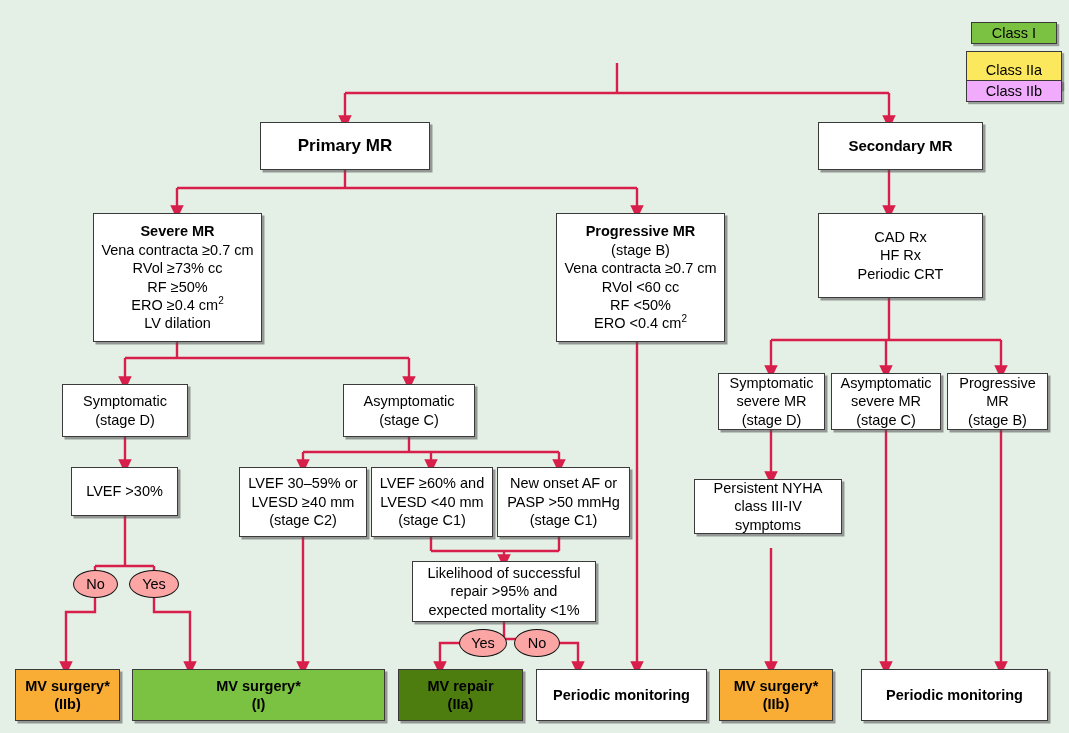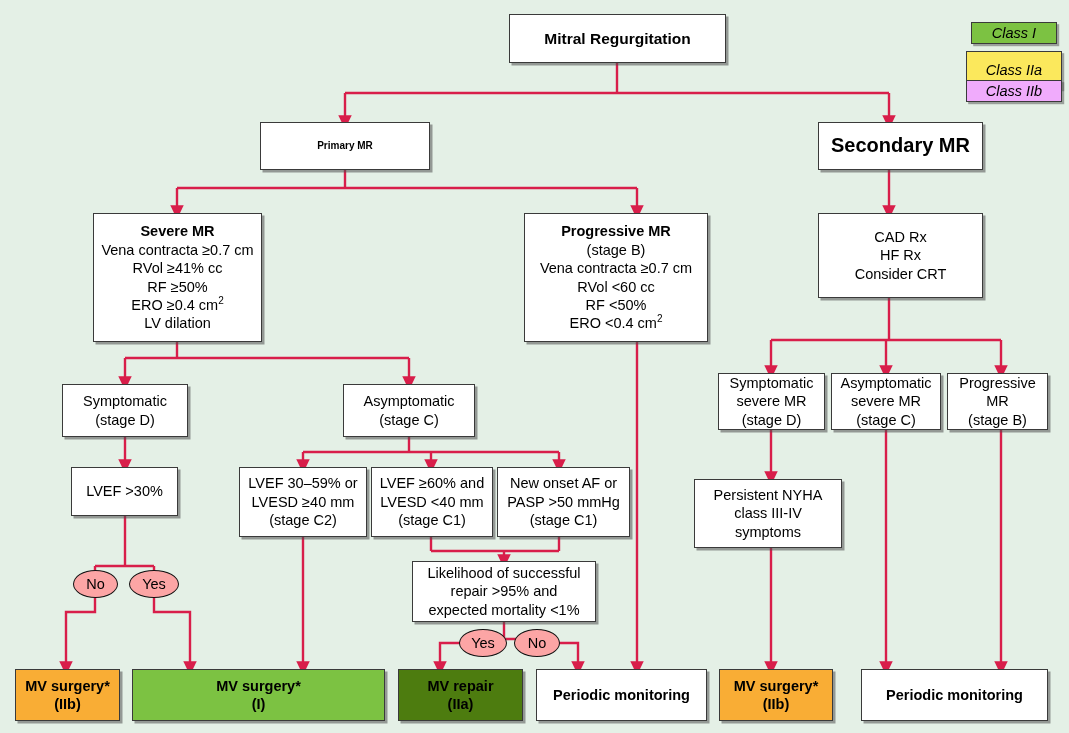--- a/index.html
+++ b/index.html
@@ -44,21 +44,20 @@
   .yellow{background:#4d7c0f;}
   .orange{background:#f9ad35;}
   .legend{
     position:absolute;
     box-sizing:border-box;
     border:1.4px solid #3a3a3a;
     box-shadow:2.2px 2.2px 0 rgba(80,80,80,.5);
     display:flex;align-items:center;justify-content:center;
     font-size:14.5px;color:#000;
     z-index:4;
-    font-style:italic;
   }
   .pill{
     position:absolute;
     box-sizing:border-box;
     background:#fca5a5;
     border:1.6px solid #111;
     border-radius:50%;
     display:flex;align-items:center;justify-content:center;
     font-size:14.5px;color:#000;
     z-index:5;
@@ -151,54 +150,51 @@
   <div class="legend" style="left:971px;top:22px;width:86px;height:22px;background:#7cc242;">
     <span>Class I</span>
   </div>
   <div class="legend" style="left:966px;top:51px;width:96px;height:38px;background:#fbe85c;">
     <span>Class IIa</span>
   </div>
   <div class="legend" style="left:966px;top:80px;width:96px;height:22px;background:#f0abfc;">
     <span>Class IIb</span>
   </div>
 
-  <div class="box bold" style="left:509px;top:14px;width:217px;height:49px;font-size:15.5px;">
-    <span class="ln">Mitral Regurgitation</span>
-  </div>
-
-  <div class="box bold" style="left:260px;top:122px;width:170px;height:48px;font-size:10px;">
+
+  <div class="box bold" style="left:260px;top:122px;width:170px;height:48px;font-size:17px;">
     <span class="ln">Primary MR</span>
   </div>
 
-  <div class="box bold" style="left:818px;top:122px;width:165px;height:48px;font-size:20px;">
+  <div class="box bold" style="left:818px;top:122px;width:165px;height:48px;font-size:15px;">
     <span class="ln">Secondary MR</span>
   </div>
 
   <div class="box" style="left:93px;top:213px;width:169px;height:129px;">
     <span class="ln ttl">Severe MR</span>
     <span class="ln">Vena contracta ≥0.7 cm</span>
-    <span class="ln">RVol ≥41% cc</span>
+    <span class="ln">RVol ≥73% cc</span>
     <span class="ln">RF ≥50%</span>
     <span class="ln"><span>ERO ≥0.4 cm</span><span class="sup">2</span></span>
     <span class="ln">LV dilation</span>
   </div>
 
-  <div class="box" style="left:524px;top:213px;width:184px;height:129px;">
+  <div class="box" style="left:556px;top:213px;width:169px;height:129px;">
     <span class="ln ttl">Progressive MR</span>
     <span class="ln">(stage B)</span>
     <span class="ln">Vena contracta ≥0.7 cm</span>
     <span class="ln">RVol &lt;60 cc</span>
     <span class="ln">RF &lt;50%</span>
     <span class="ln"><span>ERO &lt;0.4 cm</span><span class="sup">2</span></span>
   </div>
 
   <div class="box" style="left:818px;top:213px;width:165px;height:85px;">
     <span class="ln">CAD Rx</span>
     <span class="ln">HF Rx</span>
-    <span class="ln">Consider CRT</span>
+    <span class="ln">Periodic CRT</span>
   </div>
 
   <div class="box" style="left:62px;top:384px;width:126px;height:53px;">
     <span class="ln">Symptomatic</span>
     <span class="ln">(stage D)</span>
   </div>
 
   <div class="box" style="left:343px;top:384px;width:132px;height:53px;">
     <span class="ln">Asymptomatic</span>
     <span class="ln">(stage C)</span>
@@ -243,21 +239,21 @@
     <span class="ln">severe MR</span>
     <span class="ln">(stage C)</span>
   </div>
 
   <div class="box" style="left:947px;top:373px;width:101px;height:57px;">
     <span class="ln">Progressive</span>
     <span class="ln">MR</span>
     <span class="ln">(stage B)</span>
   </div>
 
-  <div class="box" style="left:694px;top:479px;width:148px;height:69px;">
+  <div class="box" style="left:694px;top:479px;width:148px;height:55px;">
     <span class="ln">Persistent NYHA</span>
     <span class="ln">class III-IV</span>
     <span class="ln">symptoms</span>
   </div>
 
   <div class="pill" style="left:73px;top:570px;width:45px;height:28px;">
     <span>No</span>
   </div>
   <div class="pill" style="left:129px;top:570px;width:50px;height:28px;">
     <span>Yes</span>

